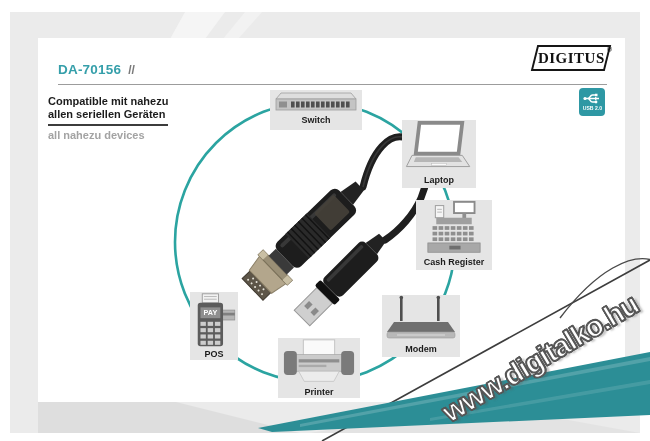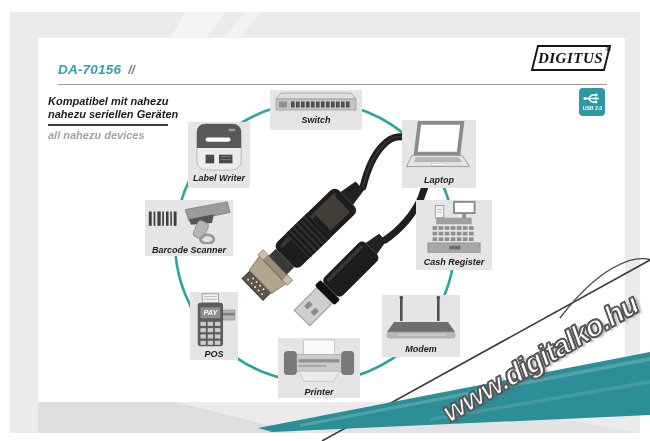--- a/index.html
+++ b/index.html
@@ -1,17 +1,17 @@
 <!DOCTYPE html>
 <html><head>
 <meta charset="utf-8">
 <style>
   html,body{margin:0;padding:0;background:#fff;}
   #canvas{position:relative;width:650px;height:441px;background:#fff;overflow:hidden;
-          font-family:"Liberation Sans","DejaVu Sans",sans-serif;font-style:italic;}
+          font-family:"Liberation Sans","DejaVu Sans",sans-serif;}
   
   .backdrop{position:absolute;left:10px;top:12px;width:630px;height:421px;background:#ebebeb;}
   .backdrop svg{position:absolute;left:0;top:0;}
   
   .card{position:absolute;left:38px;top:38px;width:587px;height:364px;background:#ffffff;}
   
   .header-row{position:absolute;left:58px;top:62px;display:flex;align-items:baseline;gap:7px;}
   .model{color:#359faa;font-weight:bold;font-size:13.5px;letter-spacing:.2px;}
   .hsep{color:#7a7a7a;font-size:12px;font-weight:bold;}
   .ptitle{color:#4a4a4a;font-size:12.5px;}
@@ -81,22 +81,22 @@
       <circle cx="4" cy="11" r="3.2" fill="#fff"></circle>
       <polygon points="30,11 24,7.5 24,14.5" fill="#fff"></polygon>
       <rect x="24" y="1.5" width="5" height="5" fill="#fff"></rect>
       <circle cx="26" cy="18" r="2.8" fill="#fff"></circle>
     </svg>
     <span class="usb-badge-label">USB 2.0</span>
   </div>
 
   <div class="desc">
     <div class="desc-de">
-      <div>Kompatibel mit nahezu</div>
-      <div>nahezu seriellen Geräten</div>
+      <div>Compatible mit nahezu</div>
+      <div>allen seriellen Geräten</div>
     </div>
     <div class="desc-rule"></div>
     <div class="desc-en">
       <div>all nahezu devices</div>
     </div>
   </div>
 
   <svg class="overlay" width="650" height="441">
     <circle cx="315" cy="242" r="140" fill="none" stroke="#2ba4a1" stroke-width="2.6"></circle>
 
@@ -268,54 +268,21 @@
           <rect x="19" y="47" width="6" height="4.5"></rect>
           <rect x="27" y="47" width="6" height="4.5"></rect>
         <rect x="11" y="54" width="6" height="4.5"></rect>
           <rect x="19" y="54" width="6" height="4.5"></rect>
           <rect x="27" y="54" width="6" height="4.5"></rect>
       </g>
     </svg>
     <div class="dlabel">POS</div>
   </div>
 
-  <div class="device" style="left:145px;top:200px;width:88px;height:56px;">
-    <svg width="88" height="44" viewBox="0 0 92 46">
-      <g fill="#3f3f3f">
-        <rect x="4" y="12" width="3" height="15"></rect>
-          <rect x="9" y="12" width="1.8" height="15"></rect>
-        <rect x="13" y="12" width="3.4" height="15"></rect>
-          <rect x="18" y="12" width="1.8" height="15"></rect>
-        <rect x="22" y="12" width="2.6" height="15"></rect>
-          <rect x="26.5" y="12" width="1.6" height="15"></rect>
-        <rect x="30" y="12" width="3" height="15"></rect>
-      </g>
-      <polygon points="42,10 86,2 89,13 46,22" fill="#9a9a9a" stroke="#7a7a7a" stroke-width=".8"></polygon>
-      <polygon points="46,20 72,15 70,24 48,26" fill="#555555"></polygon>
-      <g transform="rotate(22 58 32)">
-        <rect x="52" y="22" width="12" height="18" rx="4" fill="#b5b5b5" stroke="#8a8a8a" stroke-width=".8"></rect>
-      </g>
-      <ellipse cx="65" cy="41" rx="7" ry="4.5" fill="none" stroke="#9a9a9a" stroke-width="3"></ellipse>
-    </svg>
-    <div class="dlabel">Barcode Scanner</div>
-  </div>
-
-  <div class="device" style="left:188px;top:122px;width:62px;height:66px;">
-    <svg width="52" height="50" viewBox="0 0 54 52">
-      <rect x="4" y="2" width="46" height="48" rx="9" fill="#ececec" stroke="#b8b8b8" stroke-width="1"></rect>
-      <path d="M4,11 Q4,2 13,2 L41,2 Q50,2 50,11 L50,27 L4,27 Z" fill="#585858"></path>
-      <rect x="13" y="16" width="26" height="4.5" rx="2.2" fill="#ffffff"></rect>
-      <rect x="37" y="7" width="7" height="2.5" rx="1.2" fill="#9a9a9a"></rect>
-      <rect x="13" y="34" width="9" height="9" fill="#4a4a4a"></rect>
-      <rect x="27" y="34" width="14" height="9" fill="#4a4a4a"></rect>
-      <line x1="29" y1="36" x2="39" y2="36" stroke="#7a7a7a"></line>
-        <line x1="29" y1="39" x2="39" y2="39" stroke="#7a7a7a"></line>
-    </svg>
-    <div class="dlabel">Label Writer</div>
-  </div>
+
 
   <svg class="overlay" width="650" height="441">
     <line x1="322" y1="441" x2="650" y2="260" stroke="#3d3d3d" stroke-width="1.6"></line>
     <path d="M560,318 C598,268 632,254 652,260" fill="none" stroke="#4a4a4a" stroke-width="1.4"></path>
   </svg>
 
   <svg class="overlay" width="650" height="441">
     <polygon points="258,428 650,352 650,415 272,432" fill="#2c8e96"></polygon>
     <polygon points="300,424 650,357 650,361 300,427" fill="#ffffff" opacity=".18"></polygon>
     <polygon points="430,418 650,380 650,384 430,421" fill="#ffffff" opacity=".12"></polygon>

